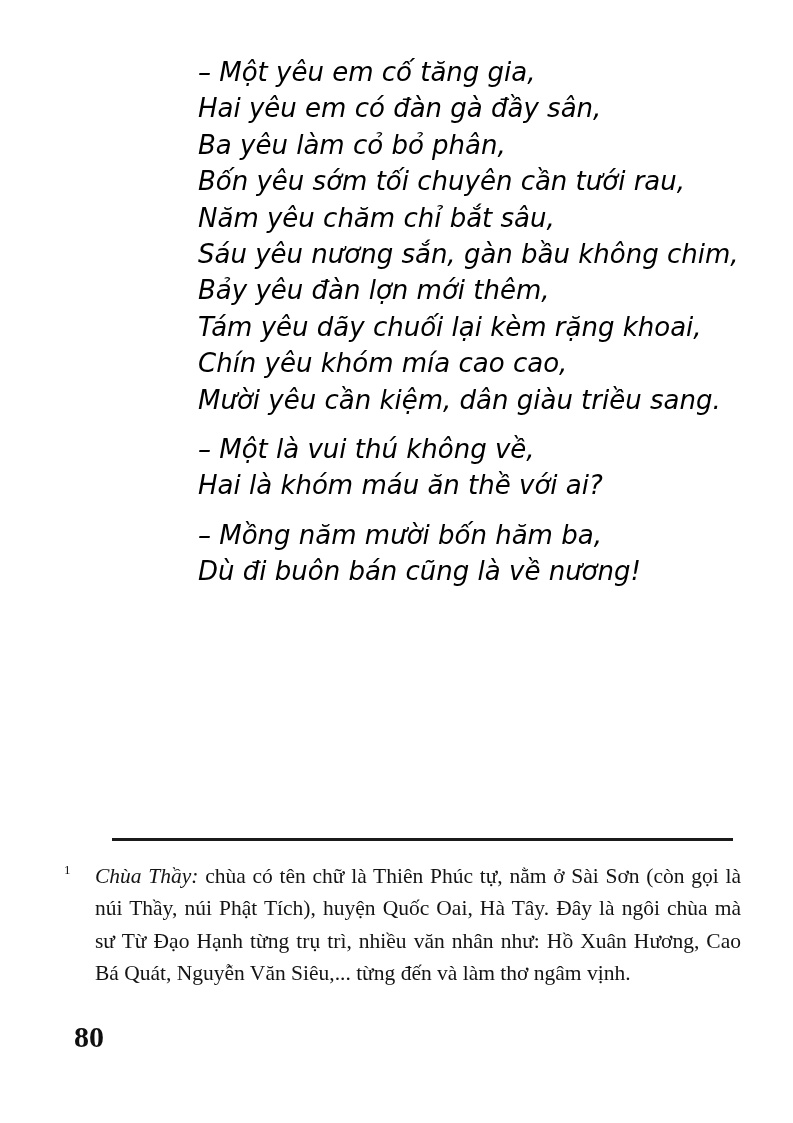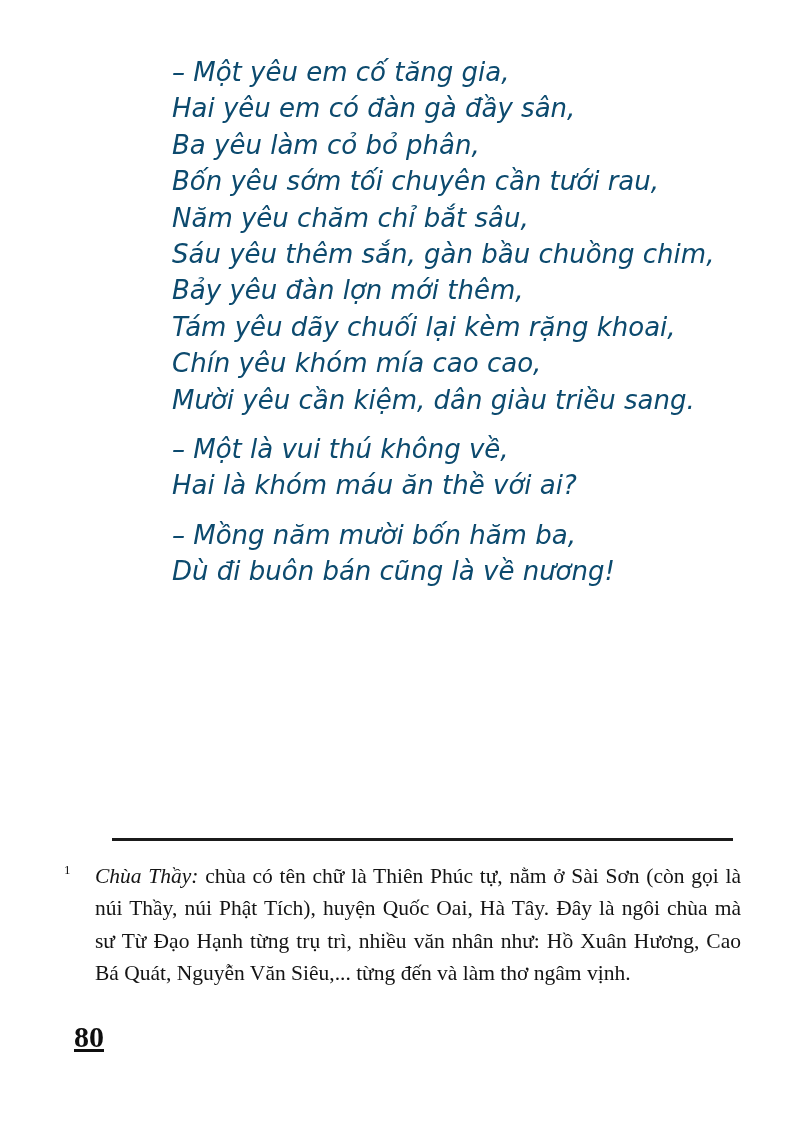--- a/index.html
+++ b/index.html
@@ -11,27 +11,27 @@
     position: relative;
     width: 793px;
     height: 1123px;
     background: #ffffff;
     overflow: hidden;
     color: #1a1a1a;
   }
   
   .poem {
     position: absolute;
-    left: 172px;
+    left: 198px;
     top: 54px;
     font-family: "DejaVu Sans", sans-serif;
     font-style: italic;
     font-size: 26px;
     line-height: 36.4px;
-    color: #0c4a6e;
+    color: #000000;
     white-space: nowrap;
   }
   .stanza {
     margin: 0 0 13px 0;
   }
   .poem-line {
     height: 36.4px;
   }
   
   .footnote-rule {
@@ -69,37 +69,36 @@
     font-style: italic;
   }
   .page-number {
     position: absolute;
     left: 74px;
     top: 1020px;
     font-family: "Liberation Serif", serif;
     font-weight: bold;
     font-size: 30px;
     color: #0f0f0f;
-    text-decoration: underline;
   }
 </style>
 </head>
 <body>
 
 <div class="page">
 
   <div class="poem">
 
     <div class="stanza">
       <div class="poem-line">– Một yêu em cố tăng gia,</div>
       <div class="poem-line">Hai yêu em có đàn gà đầy sân,</div>
       <div class="poem-line">Ba yêu làm cỏ bỏ phân,</div>
       <div class="poem-line">Bốn yêu sớm tối chuyên cần tưới rau,</div>
       <div class="poem-line">Năm yêu chăm chỉ bắt sâu,</div>
-      <div class="poem-line">Sáu yêu thêm sắn, gàn bầu chuồng chim,</div>
+      <div class="poem-line">Sáu yêu nương sắn, gàn bầu không chim,</div>
       <div class="poem-line">Bảy yêu đàn lợn mới thêm,</div>
       <div class="poem-line">Tám yêu dãy chuối lại kèm rặng khoai,</div>
       <div class="poem-line">Chín yêu khóm mía cao cao,</div>
       <div class="poem-line">Mười yêu cần kiệm, dân giàu triều sang.</div>
     </div>
 
     <div class="stanza">
       <div class="poem-line">– Một là vui thú không về,</div>
       <div class="poem-line">Hai là khóm máu ăn thề với ai?</div>
     </div>

